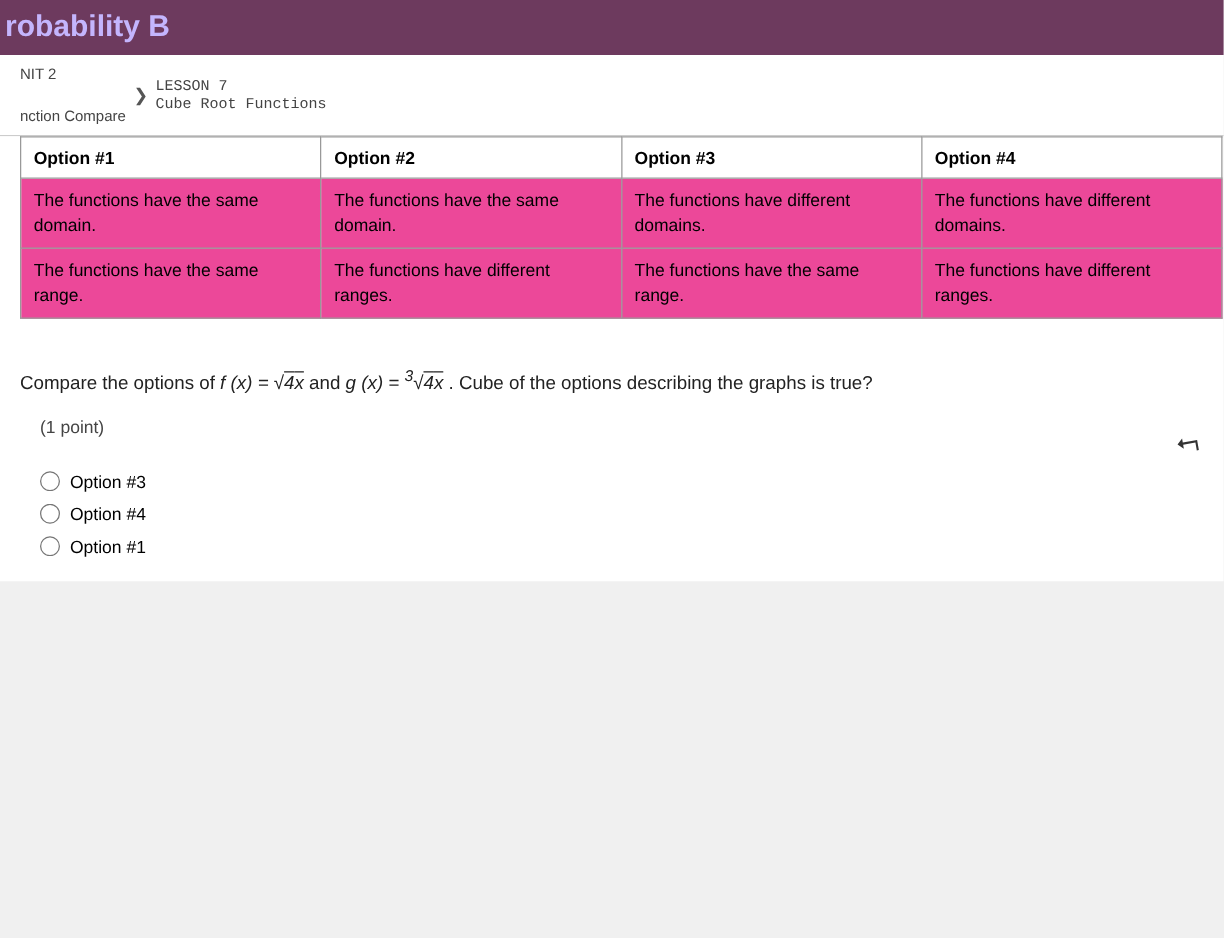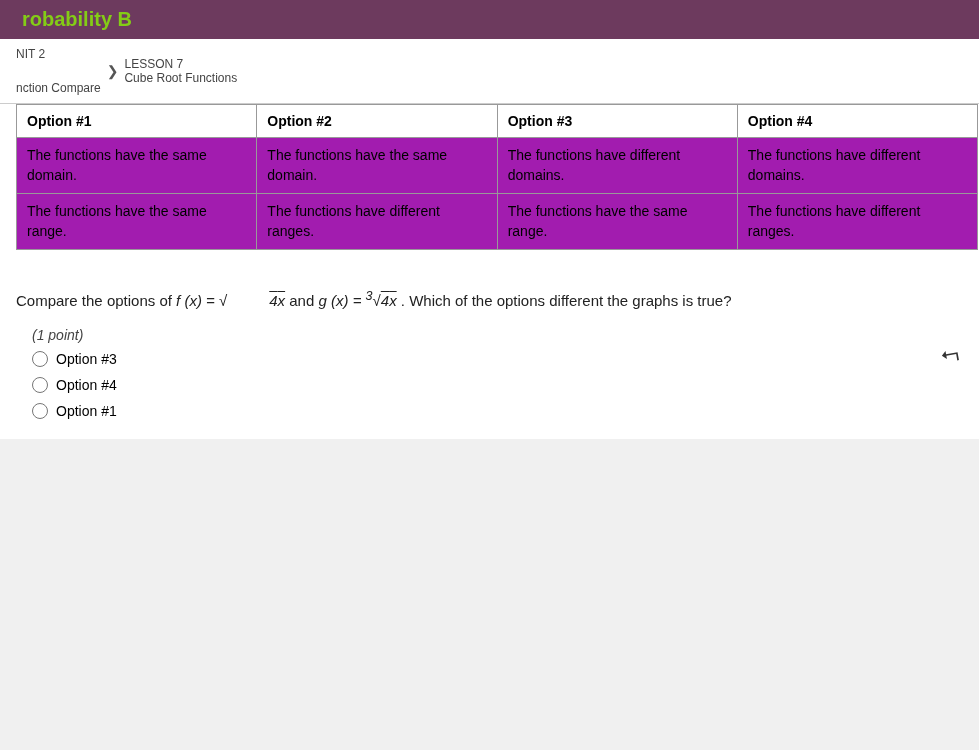--- a/index.html
+++ b/index.html
@@ -8,23 +8,23 @@
       font-size: 14px;
       background: #f0f0f0;
       width: 979px;
       min-height: 750px;
       overflow: hidden;
     }
 
     
     .header-bar {
       background: #6d3a5e;
-      color: #84cc16;
-      padding: 8px 22px;
-      font-size: 20px;
+      color: #c4b5fd;
+      padding: 8px 4px;
+      font-size: 24px;
       font-weight: bold;
     }
 
     
     .breadcrumb-nav {
       display: flex;
       align-items: center;
       padding: 8px 16px;
       background: #fff;
       border-bottom: 1px solid #ccc;
@@ -41,20 +41,21 @@
       flex-direction: column;
       font-size: 12px;
       color: #444;
       gap: 20px;
     }
     .breadcrumb-right {
       display: flex;
       flex-direction: column;
       font-size: 12px;
       color: #444;
+      font-family: Liberation Mono, monospace;
     }
 
     
     .main-content {
       background: #fff;
       padding: 0 1px 20px 16px;
     }
 
     
     .options-table {
@@ -70,39 +71,38 @@
       text-align: left;
       background: #fff;
       font-size: 14px;
     }
     .options-table td {
       border: 1px solid #999;
       padding: 8px 10px;
       vertical-align: top;
       font-size: 14px;
       line-height: 1.4;
-      background: #a21caf;
+      background: #ec4899;
     }
 
     
     .question-section {
       padding: 16px 0 8px 0;
       font-size: 15px;
       line-height: 1.6;
       color: #222;
     }
     .question-section p {
       margin-bottom: 6px;
     }
 
     .points-label {
-      font-style: italic;
       color: #444;
       font-size: 14px;
-      margin-bottom: 8px;
+      margin-bottom: 28px;
       margin-left: 16px;
     }
 
     
     .radio-options {
       display: flex;
       flex-direction: column;
       gap: 10px;
       margin-left: 16px;
     }
@@ -186,24 +186,24 @@
           <td>The functions have the same range.</td>
           <td>The functions have different ranges.</td>
         </tr>
 
       </tbody>
     </table>
 
     <div class="question-section">
       <p>
         <span>Compare the options of </span>
-        <span class="math"><em>f</em> (<em>x</em>) = √<span style="text-decoration:overline;margin-left:42px;">4<em>x</em></span></span>
+        <span class="math"><em>f</em> (<em>x</em>) = √<span style="text-decoration:overline;">4<em>x</em></span></span>
         <span> and </span>
         <span class="math"><em>g</em> (<em>x</em>) = <sup>3</sup>√<span style="text-decoration:overline;">4<em>x</em></span></span>
-        <span>. Which of the options different the graphs is true?</span>
+        <span>. Cube of the options describing the graphs is true?</span>
       </p>
     </div>
 
     <p class="points-label">(1 point)</p>
 
     <div class="radio-options">
       <label class="radio-item">
         <input type="radio" name="answer" value="option3" style="">
         <span>Option #3</span>
       </label>

